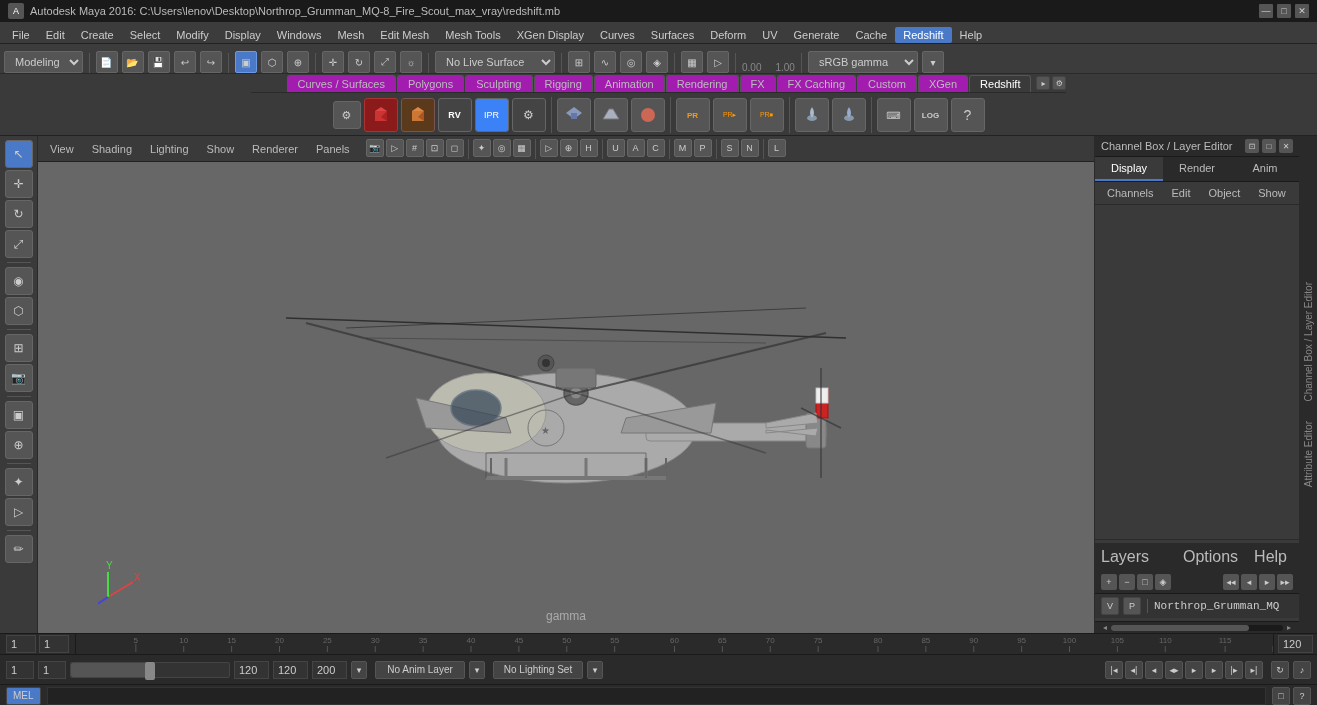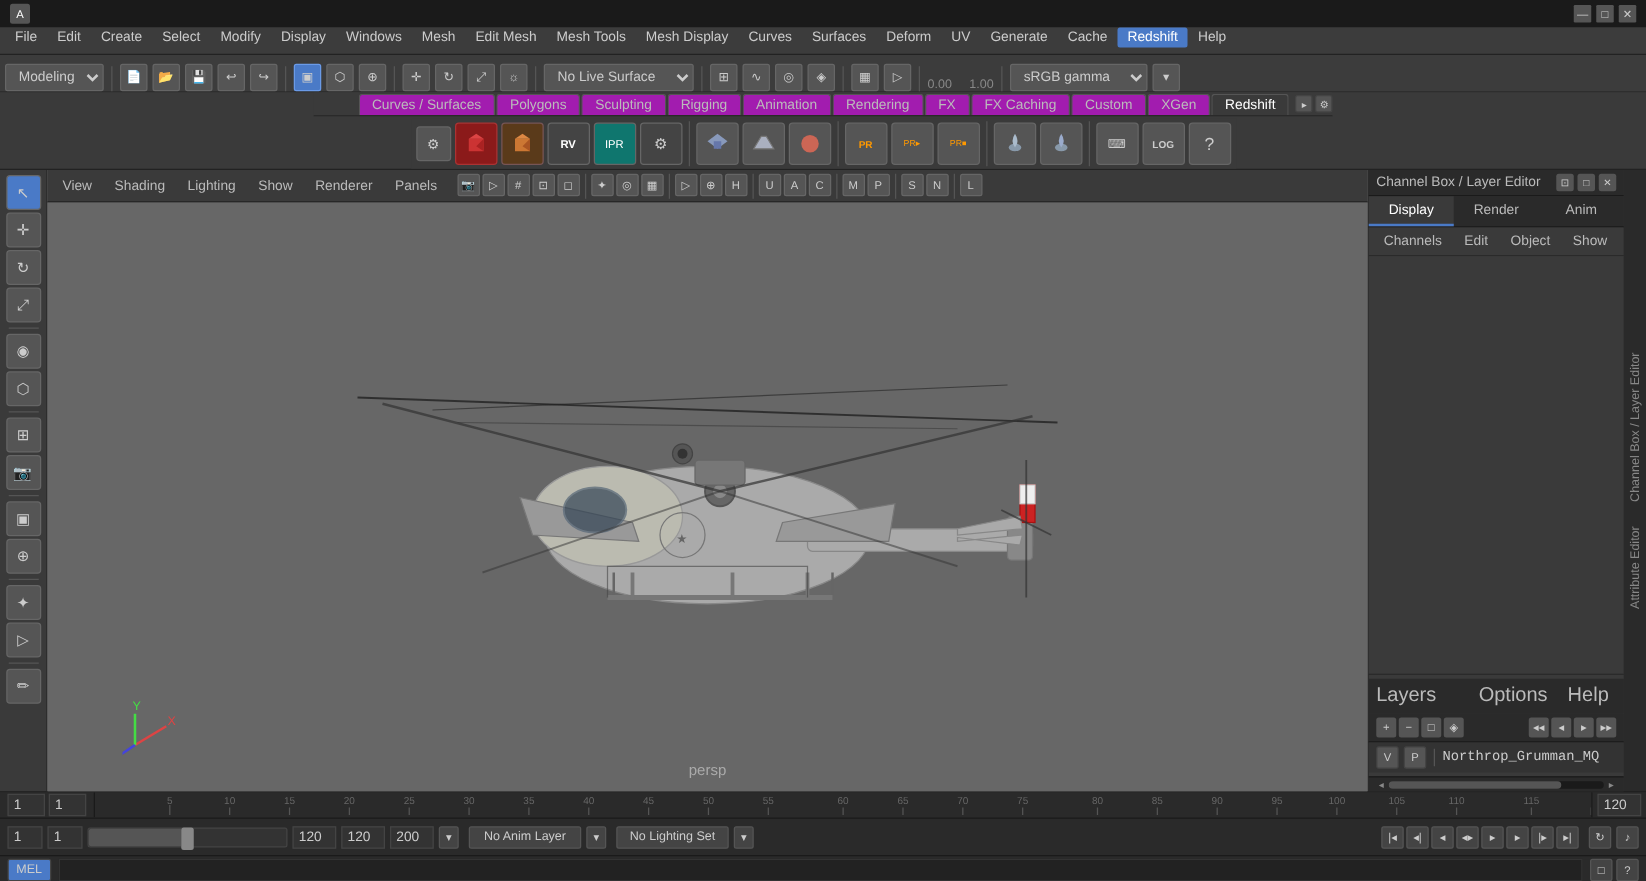--- a/index.html
+++ b/index.html
@@ -7,21 +7,21 @@
     
     
     #title-bar { background: #1a1a1a; height: 22px; display: flex; align-items: center; justify-content: space-between; padding: 0 8px; color: #ccc; font-size: 11px; }
     #title-bar .title-left { display: flex; align-items: center; gap: 6px; }
     #title-bar .title-icon { width: 16px; height: 16px; background: #555; border-radius: 2px; display: flex; align-items: center; justify-content: center; font-size: 9px; color: #fff; }
     #title-bar .title-text { font-size: 11px; color: #bbb; }
     #title-bar .win-controls { display: flex; gap: 4px; }
     #title-bar .win-btn { width: 14px; height: 14px; background: #555; border-radius: 1px; display: flex; align-items: center; justify-content: center; font-size: 9px; cursor: pointer; color: #ccc; }
 
     
-    #menu-bar { background: #3c3c3c; height: 22px; display: flex; align-items: flex-start; padding: 0 4px; border-bottom: 1px solid #222; }
+    #menu-bar { background: #3c3c3c; height: 22px; display: flex; align-items: flex-end; padding: 0 4px; border-bottom: 1px solid #222; }
     .menu-item { padding: 2px 8px; font-size: 11px; color: #ccc; cursor: pointer; border-radius: 2px; }
     .menu-item.active { background: #4a7ac7; color: #fff; }
 
     
     #toolbar1 { background: #3c3c3c; height: 30px; display: flex; align-items: flex-end; padding: 0 4px; gap: 4px; border-bottom: 1px solid #2a2a2a; }
     .toolbar-select { background: #555; border: 1px solid #666; color: #ccc; font-size: 11px; padding: 2px 6px; border-radius: 2px; height: 22px; cursor: pointer; }
     .toolbar-divider { width: 1px; height: 20px; background: #555; margin: 0 2px; }
     .tb-btn { width: 22px; height: 22px; background: #555; border: 1px solid #666; border-radius: 2px; display: flex; align-items: center; justify-content: center; cursor: pointer; font-size: 10px; color: #ccc; }
     .tb-btn.active { background: #4a7ac7; border-color: #6a9ae7; }
 
@@ -97,40 +97,41 @@
     .mini-btn { width: 14px; height: 14px; background: #555; border-radius: 2px; display: flex; align-items: center; justify-content: center; font-size: 8px; cursor: pointer; color: #ccc; border: 1px solid #444; }
   </style>
 </head>
 <body>
 
 <div id="title-bar">
   <div class="title-left">
     <div class="title-icon">
         <span>A</span>
       </div>
+    <span class="title-text">Autodesk Maya 2016: C:\Users\lenov\Desktop\Northrop_Grumman_MQ-8_Fire_Scout_max_vray\redshift.mb</span>
   </div>
   <div class="win-controls">
     <div class="win-btn">—</div>
     <div class="win-btn">□</div>
     <div class="win-btn close">✕</div>
   </div>
 </div>
 
 <div id="menu-bar">
   <span class="menu-item">File</span>
   <span class="menu-item">Edit</span>
   <span class="menu-item">Create</span>
   <span class="menu-item">Select</span>
   <span class="menu-item">Modify</span>
   <span class="menu-item">Display</span>
   <span class="menu-item">Windows</span>
   <span class="menu-item">Mesh</span>
   <span class="menu-item">Edit Mesh</span>
   <span class="menu-item">Mesh Tools</span>
-  <span class="menu-item">Mesh Display</span>
+  <span class="menu-item">XGen Display</span>
   <span class="menu-item">Curves</span>
   <span class="menu-item">Surfaces</span>
   <span class="menu-item">Deform</span>
   <span class="menu-item">UV</span>
   <span class="menu-item">Generate</span>
   <span class="menu-item">Cache</span>
   <span class="menu-item active">Redshift</span>
   <span class="menu-item">Help</span>
 </div>
 
@@ -208,21 +209,21 @@
         </svg>
     </div>
     <div class="shelf-icon" style="width:34px;height:34px;background:#5a3a1a;border-color:#755;">
       <svg viewBox="0 0 20 20">
           <rect x="4" y="6" width="12" height="10" fill="#cc7733"></rect>
           <polygon points="4,6 10,2 16,6" fill="#dd8844"></polygon>
           <polygon points="16,6 16,16 10,12" fill="#aa5522"></polygon>
         </svg>
     </div>
     <div class="shelf-icon" style="width:34px;height:34px;background:#444;font-size:9px;color:#fff;font-weight:bold;">RV</div>
-    <div class="shelf-icon" style="width:34px;height:34px;background:#0f766e;font-size:9px;color:#fff;">IPR</div>
+    <div class="shelf-icon" style="width:34px;height:34px;background:#3b82f6;font-size:9px;color:#fff;">IPR</div>
     <div class="shelf-icon" style="width:34px;height:34px;background:#444;font-size:12px;">⚙</div>
     <div class="shelf-sep"></div>
 
     <div class="shelf-icon" style="width:34px;height:34px;">
       <svg viewBox="0 0 20 20">
           <polygon points="10,2 18,8 10,14 2,8" fill="#8899bb"></polygon>
           <rect x="7" y="8" width="6" height="6" fill="#6677aa"></rect>
         </svg>
     </div>
     <div class="shelf-icon" style="width:34px;height:34px;">
@@ -384,21 +385,21 @@
 
             <line x1="255" y1="-30" x2="255" y2="80" stroke="#333" stroke-width="1.5" opacity="0.7"></line>
             <line x1="235" y1="10" x2="275" y2="30" stroke="#333" stroke-width="1.5" opacity="0.7"></line>
 
             <circle cx="-20" cy="30" r="18" fill="none" stroke="#777" stroke-width="1"></circle>
             <text x="-25" y="36" fill="#666" font-size="10">★</text>
           </g>
         </svg>
       </div>
 
-      <div id="viewport-label">persp</div>
+      <div id="viewport-label">gamma</div>
 
       <div id="axis-indicator">
         <svg width="50" height="50">
           <line x1="10" y1="40" x2="35" y2="25" stroke="#d44" stroke-width="2"></line>
           <text x="36" y="24" fill="#d44" font-size="10">X</text>
           <line x1="10" y1="40" x2="10" y2="15" stroke="#4d4" stroke-width="2"></line>
           <text x="8" y="12" fill="#4d4" font-size="10">Y</text>
           <line x1="10" y1="40" x2="-5" y2="50" stroke="#44d" stroke-width="2"></line>
           <text x="-8" y="54" fill="#44d" font-size="10">Z</text>
         </svg>

